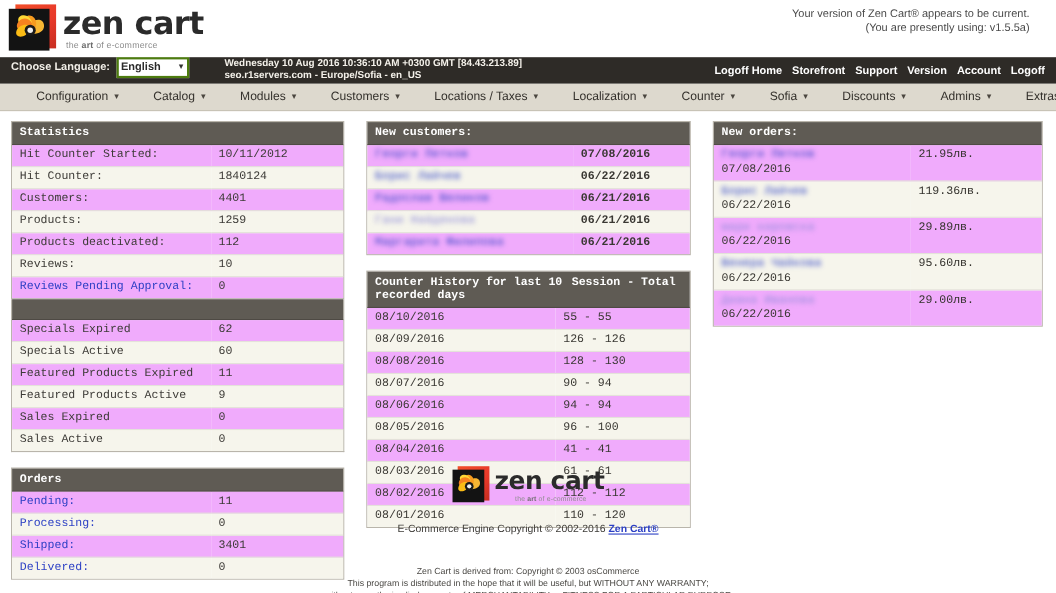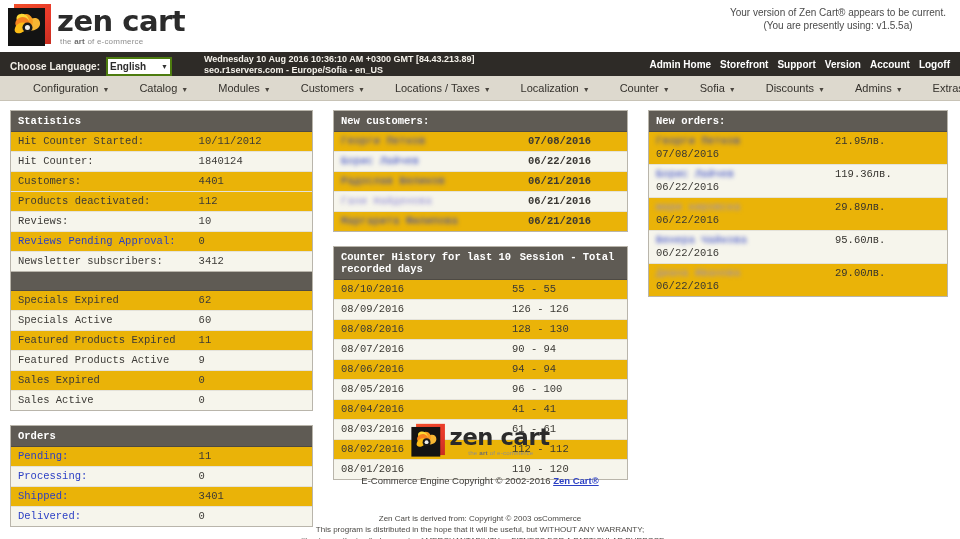--- a/index.html
+++ b/index.html
@@ -68,36 +68,36 @@
     font-size: 8px;
     color: #8e8e8e;
     margin-top: 2px;
     margin-left: 3px;
     letter-spacing: 0.2px;
   }
   .logo-tag b { color: #6d6d6d; }
 
   .version-note {
     position: absolute;
-    right: 14px;
+    right: 24px;
     top: 6px;
-    text-align: center;
+    text-align: right;
     font-size: 10px;
     color: #4a4a4a;
     line-height: 13px;
   }
 
   
   .adminbar {
     position: relative;
     height: 24px;
     background: #2e2b27;
     color: #f0ede6;
     display: flex;
-    align-items: flex-end;
+    align-items: flex-start;
   }
   .lang-block {
     display: flex;
     align-items: center;
     padding-left: 10px;
     font-size: 10px;
     font-weight: bold;
     color: #f2efe8;
   }
   .lang-select {
@@ -205,21 +205,21 @@
     border-collapse: collapse;
     font-size: 10.5px;
   }
   table.dt td {
     padding: 3px 7px;
     vertical-align: top;
     line-height: 13px;
     border-bottom: 1px solid #e4e2da;
   }
   table.dt tr:last-child td { border-bottom: none; }
-  table.dt tr.odd  td { background: #eab308; }
+  table.dt tr.odd  td { background: #f0abfc; }
   table.dt tr.even td { background: #f6f5ec; }
   td.lbl { color: #3c3a36; }
   td.val { color: #3c3a36; width: 40%; }
   td.lbl a, .lnk {
     color: #2b3fc4;
     text-decoration: none;
   }
   td.dateval { width: 92px; font-weight: bold; color: #3a3833; }
 
   
@@ -311,21 +311,21 @@
     <div class="lang-select">
       <span>English</span>
       <span class="caret">▼</span>
     </div>
   </div>
   <div class="datetime">
     <div>Wednesday 10 Aug 2016 10:36:10 AM +0300 GMT [84.43.213.89]</div>
     <div>seo.r1servers.com - Europe/Sofia - en_US</div>
   </div>
   <div class="admin-links">
-    <a href="#">Admin Home</a>
+    <a href="#">Logoff Home</a>
     <a href="#">Storefront</a>
     <a href="#">Support</a>
     <a href="#">Version</a>
     <a href="#">Account</a>
     <a href="#">Logoff</a>
   </div>
 </div>
 
 <div class="menubar">
   <div class="menu-item"><span>Configuration</span><span class="dd">▼</span></div>
@@ -354,35 +354,35 @@
               <td class="val">10/11/2012</td>
             </tr>
         <tr class="even">
               <td class="lbl">Hit Counter:</td>
               <td class="val">1840124</td>
             </tr>
         <tr class="odd">
               <td class="lbl">Customers:</td>
               <td class="val">4401</td>
             </tr>
+        <tr class="even">
+              <td class="lbl">Products:</td>
+              <td class="val">1259</td>
+            </tr>
         <tr class="odd">
               <td class="lbl">Products deactivated:</td>
               <td class="val">112</td>
             </tr>
         <tr class="even">
               <td class="lbl">Reviews:</td>
               <td class="val">10</td>
             </tr>
         <tr class="odd">
               <td class="lbl"><a href="#" class="lnk">Reviews Pending Approval:</a></td>
               <td class="val">0</td>
-            </tr>
-        <tr class="even">
-              <td class="lbl">Newsletter subscribers:</td>
-              <td class="val">3412</td>
             </tr>
       </tbody>
         </table>
     </div>
 
     <div class="panel" style="border-top:none;">
       <div class="panel-head blank"></div>
       <table class="dt">
         <tbody>
             <tr class="odd">

